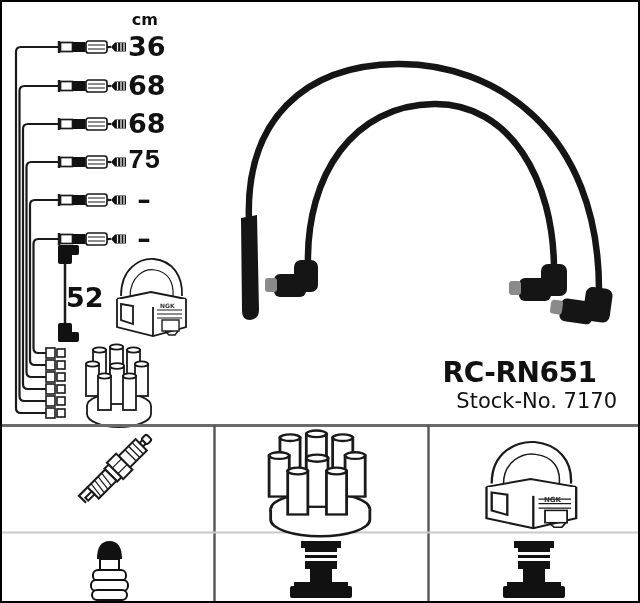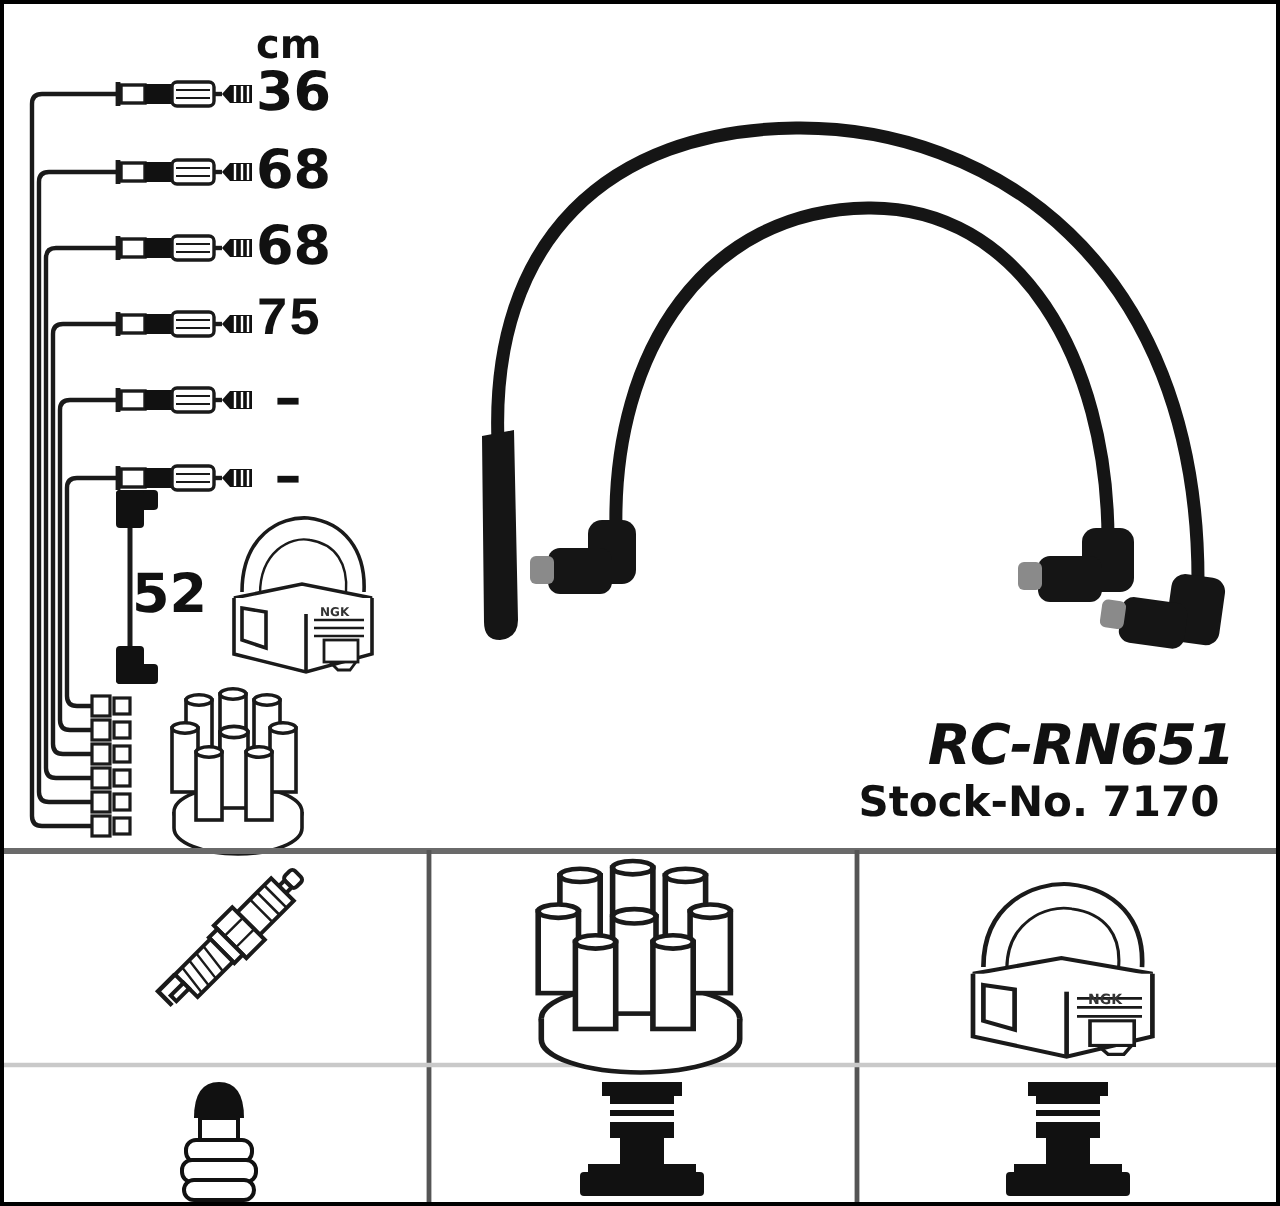--- a/index.html
+++ b/index.html
@@ -7,27 +7,27 @@
     position:relative;
     width:640px;height:603px;
     background:#fff;
     border:2px solid #000;
     box-sizing:border-box;
     overflow:hidden;
     font-family:"DejaVu Sans", sans-serif;
   }
   svg{position:absolute;left:0;top:0;}
   .txt{position:absolute;color:#111;line-height:1;text-align:center;}
-  .unit{left:126px;top:10px;width:30px;text-align:center;font-weight:bold;font-size:20px;}
+  .unit{left:126px;top:10px;width:30px;text-align:right;font-weight:bold;font-size:16px;}
   .len{left:126px;width:32px;text-align:center;font-weight:bold;font-size:27px;}
   .len0{top:31px;} .len1{top:70px;} .len2{top:108px;}
   .len3{top:146px;font-family:Liberation Mono, monospace;} .len4{top:184px;} .len5{top:223px;}
   .coilLen{left:64px;top:282px;font-weight:bold;font-size:27px;}
-  .code{left:420px;top:357px;width:195px;text-align:right;font-weight:bold;font-size:28px;letter-spacing:-0.5px;font-style:italic;}
-  .stock{left:420px;top:389px;width:195px;text-align:center;font-weight:bold;font-size:21px;}
+  .code{left:420px;top:357px;width:195px;text-align:center;font-weight:bold;font-size:28px;letter-spacing:-0.5px;}
+  .stock{left:420px;top:389px;width:195px;text-align:right;font-weight:normal;font-size:21px;}
 </style>
 </head>
 <body>
 
 <div id="stage">
 
   <svg width="636" height="599" viewBox="0 0 636 599">
     <defs>
 
       <g id="connector">

